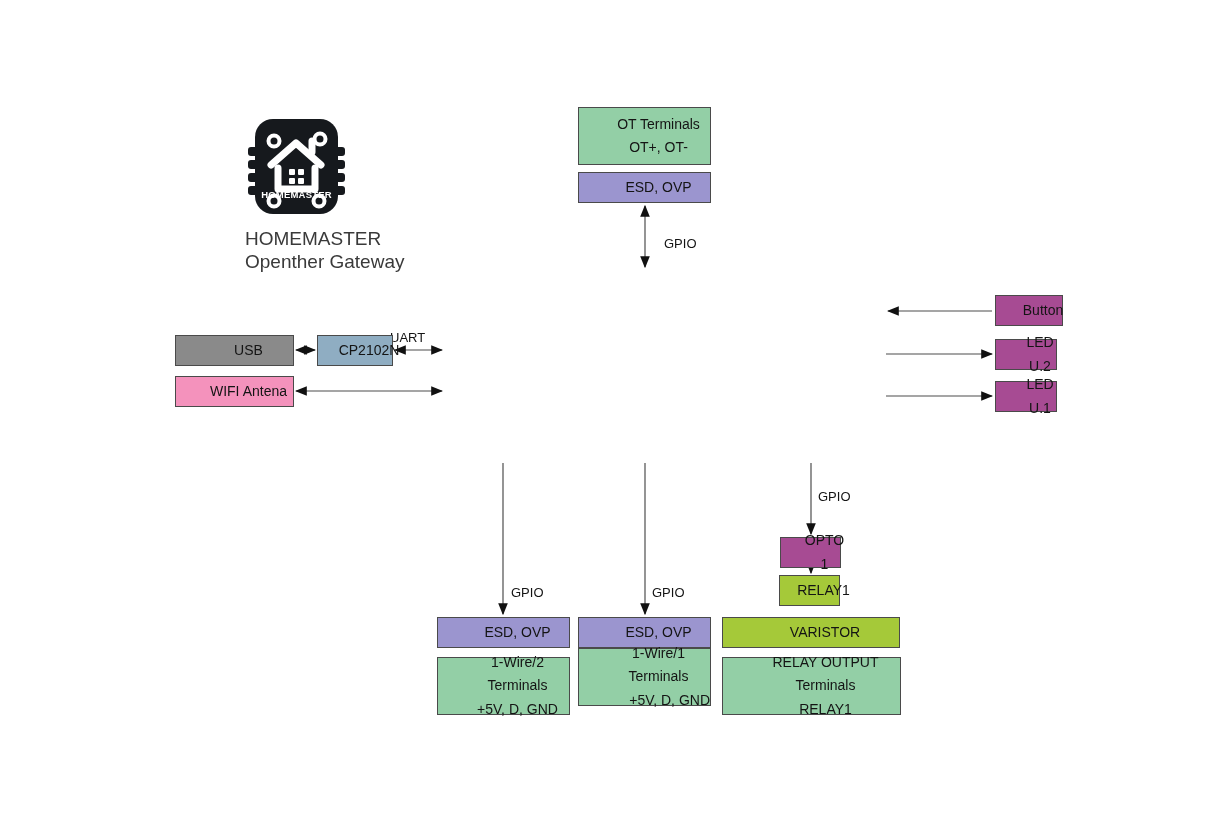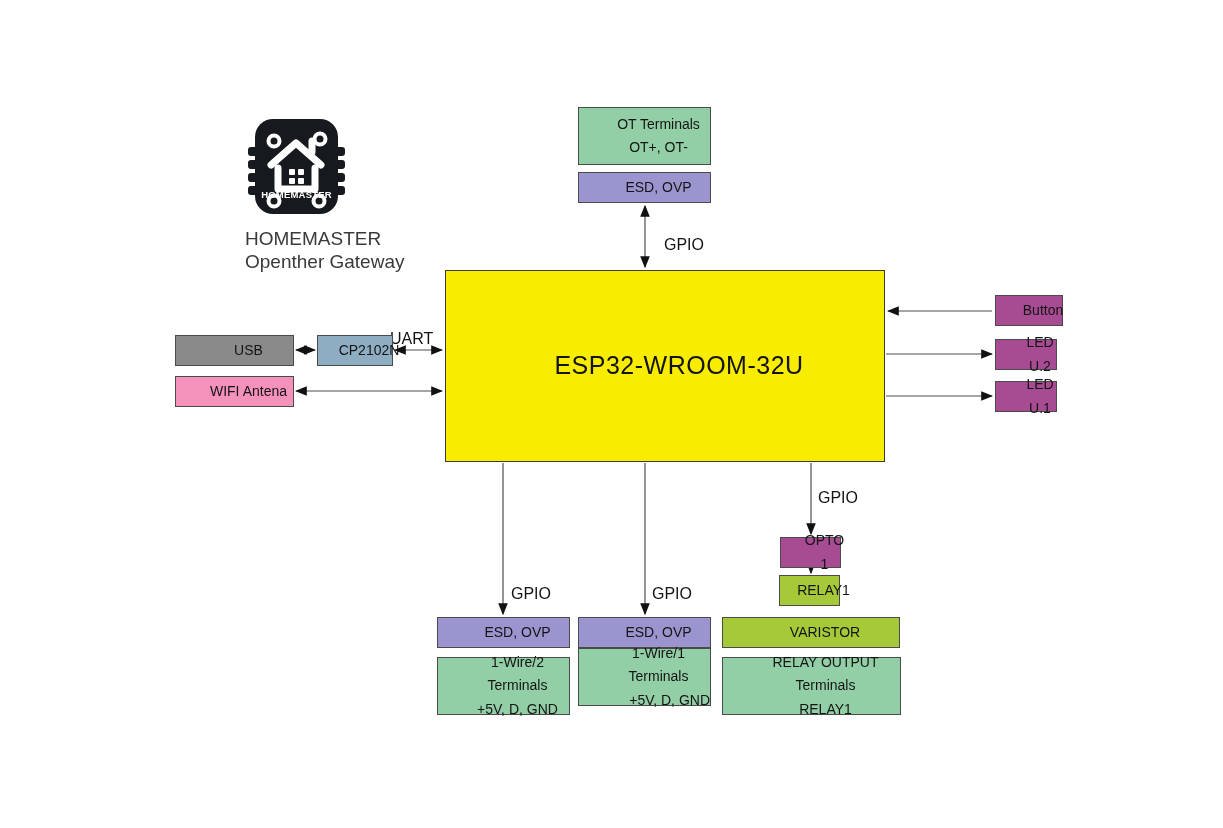--- a/index.html
+++ b/index.html
@@ -28,21 +28,21 @@
   .purple{background:#9b95cf;}
   .yellow{background:#f8ec00;border-color:#3b3b3b;}
   .gray{background:#8a8a8a;text-align:right;}
   .bluegray{background:#8fadc2;}
   .pink{background:#f492bc;}
   .magenta{background:#a74b93;}
   .lime{background:#a5c939;}
   .esp32-label{font-size:25px;letter-spacing:0.5px;}
   .wire-label{
     position:absolute;
-    font-size:16px;
+    font-size:13px;
     color:#141414;
     white-space:nowrap;
   }
   .brand{
     position:absolute;
     left:245px;top:227px;
     font-size:19px;
     line-height:23px;
     color:#3a3a3a;
   }
@@ -127,23 +127,20 @@
   <span class="wire-label" style="left:818px;top:489px;">GPIO</span>
 
   <div class="box green" style="left:578px;top:107px;width:133px;height:58px;">
     <span>OT Terminals</span>
     <span>OT+, OT-</span>
   </div>
   <div class="box purple" style="left:578px;top:172px;width:133px;height:31px;">
     <span>ESD, OVP</span>
   </div>
 
-  <div class="box yellow" style="left:445px;top:270px;width:440px;height:192px;">
-    <span class="esp32-label">ESP32-WROOM-32U</span>
-  </div>
 
   <div class="box gray" style="left:175px;top:335px;width:119px;height:31px;">
     <span>USB</span>
   </div>
   <div class="box bluegray" style="left:317px;top:335px;width:76px;height:31px;">
     <span>CP2102N</span>
   </div>
   <div class="box pink" style="left:175px;top:376px;width:119px;height:31px;">
     <span>WIFI Antena</span>
   </div>

